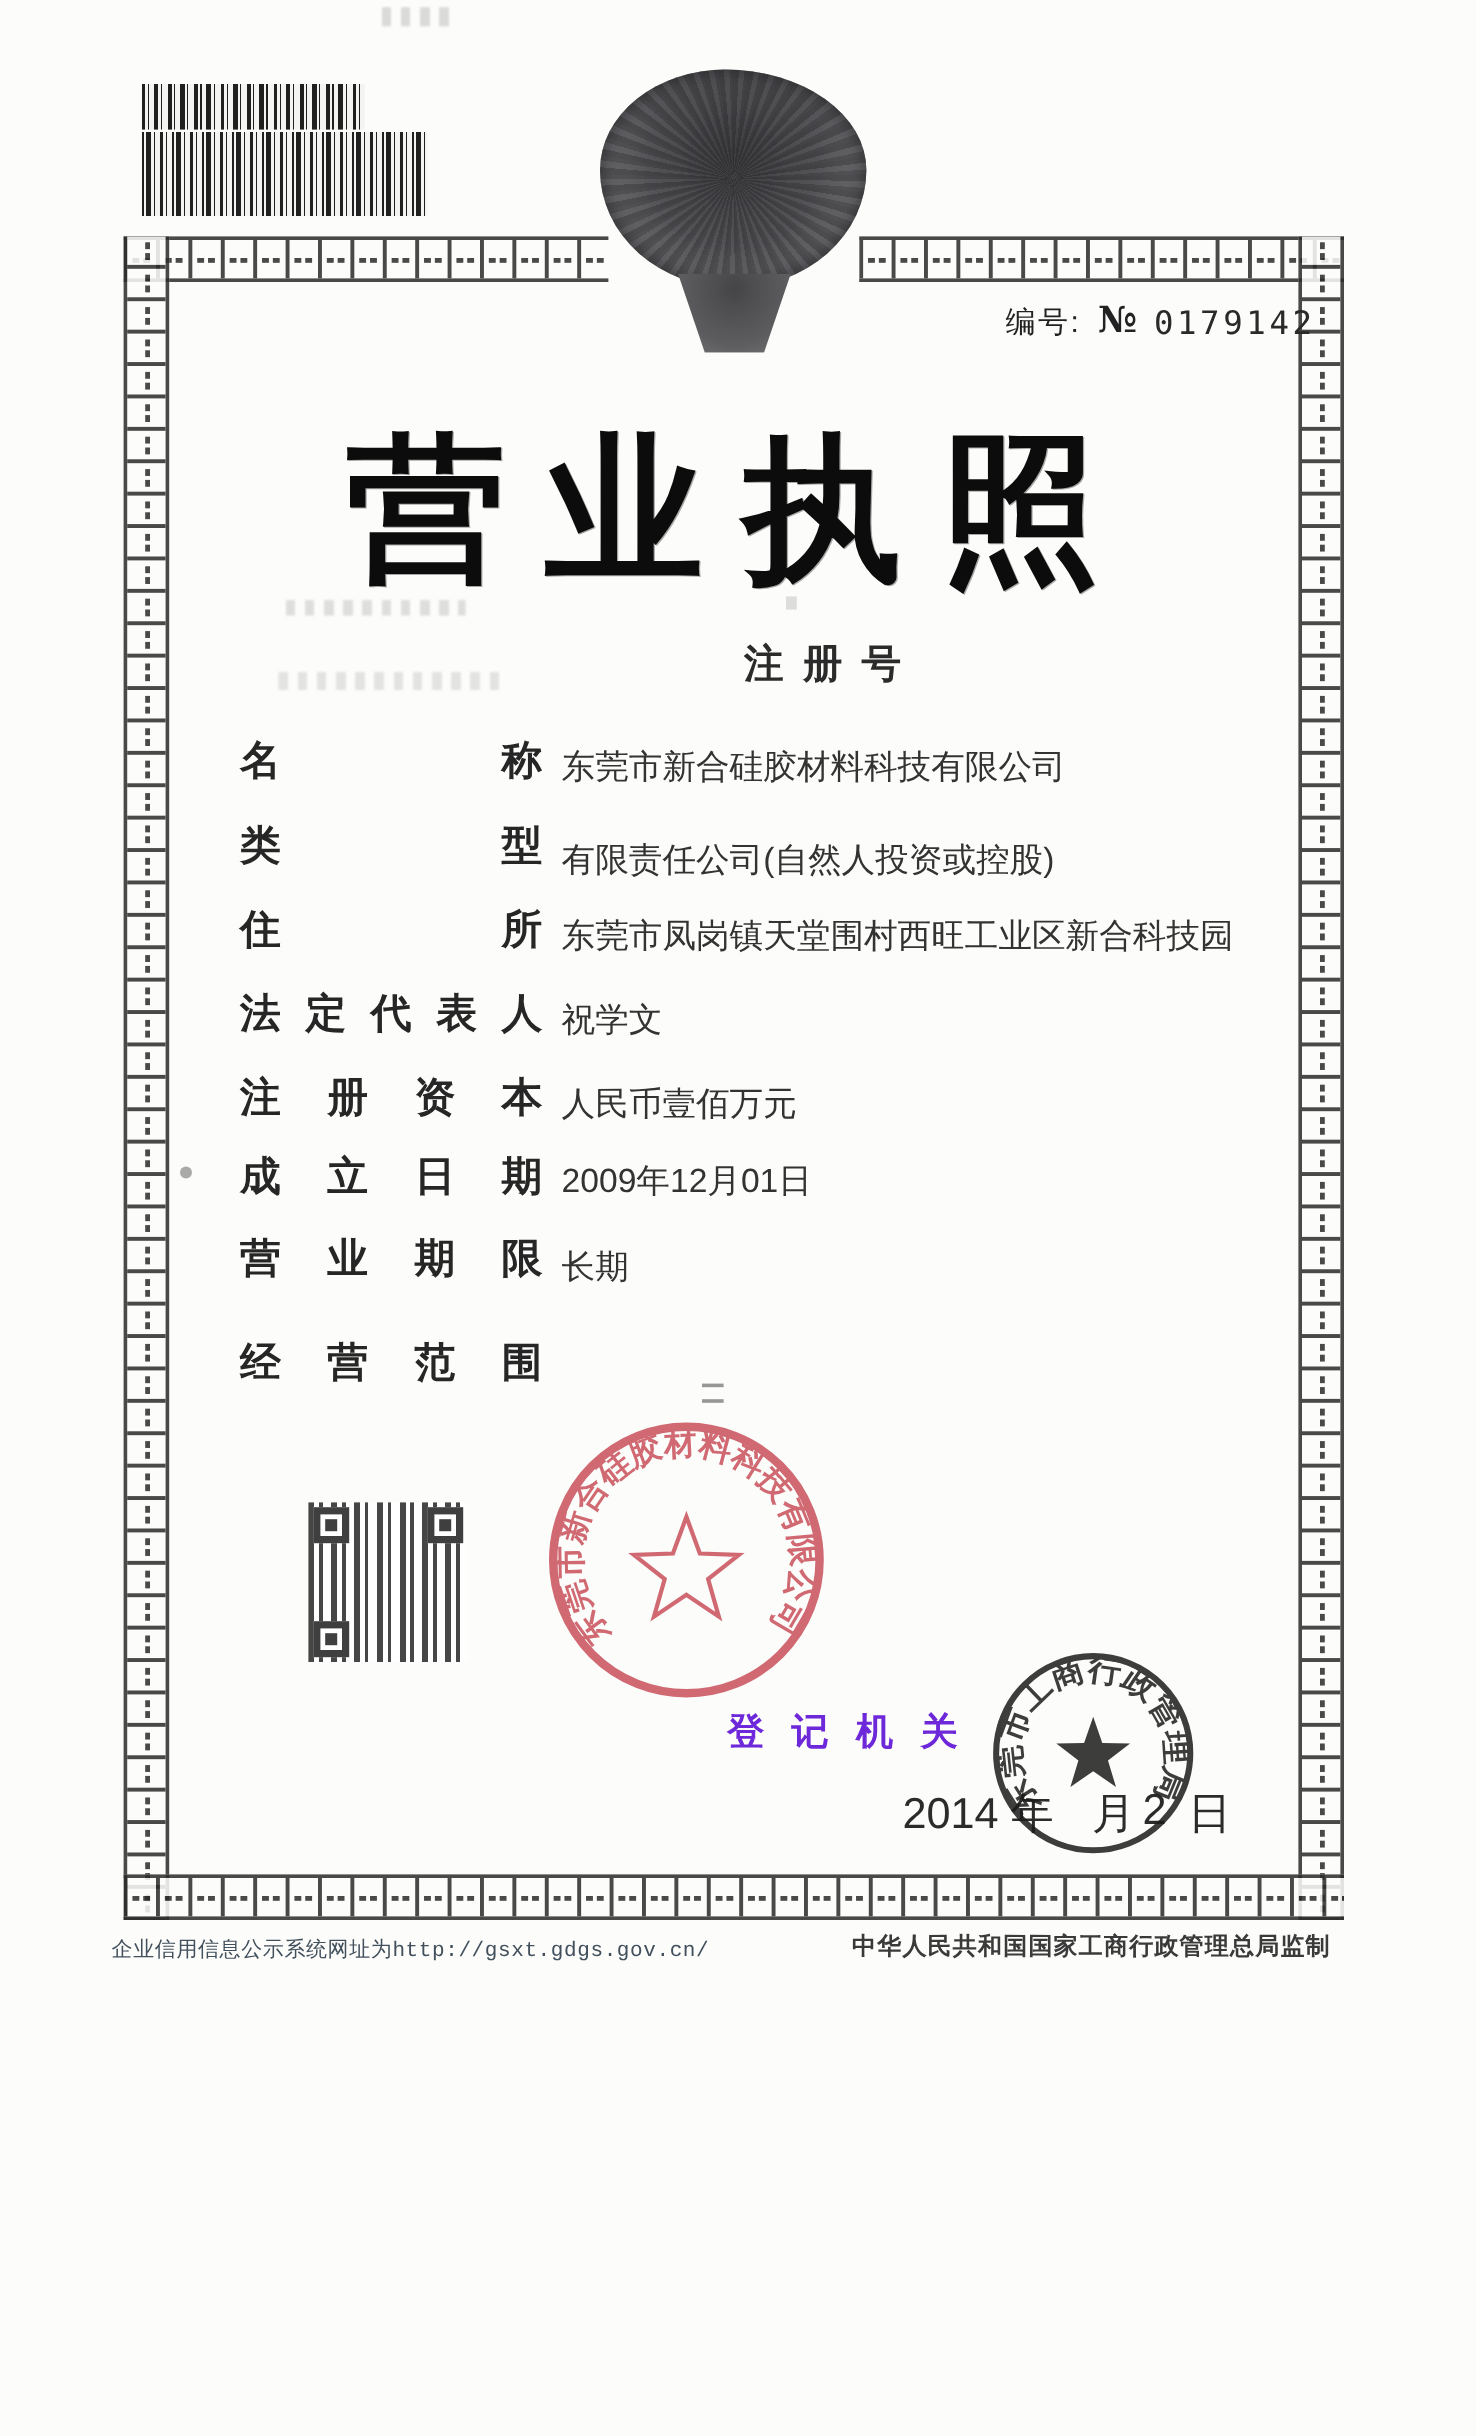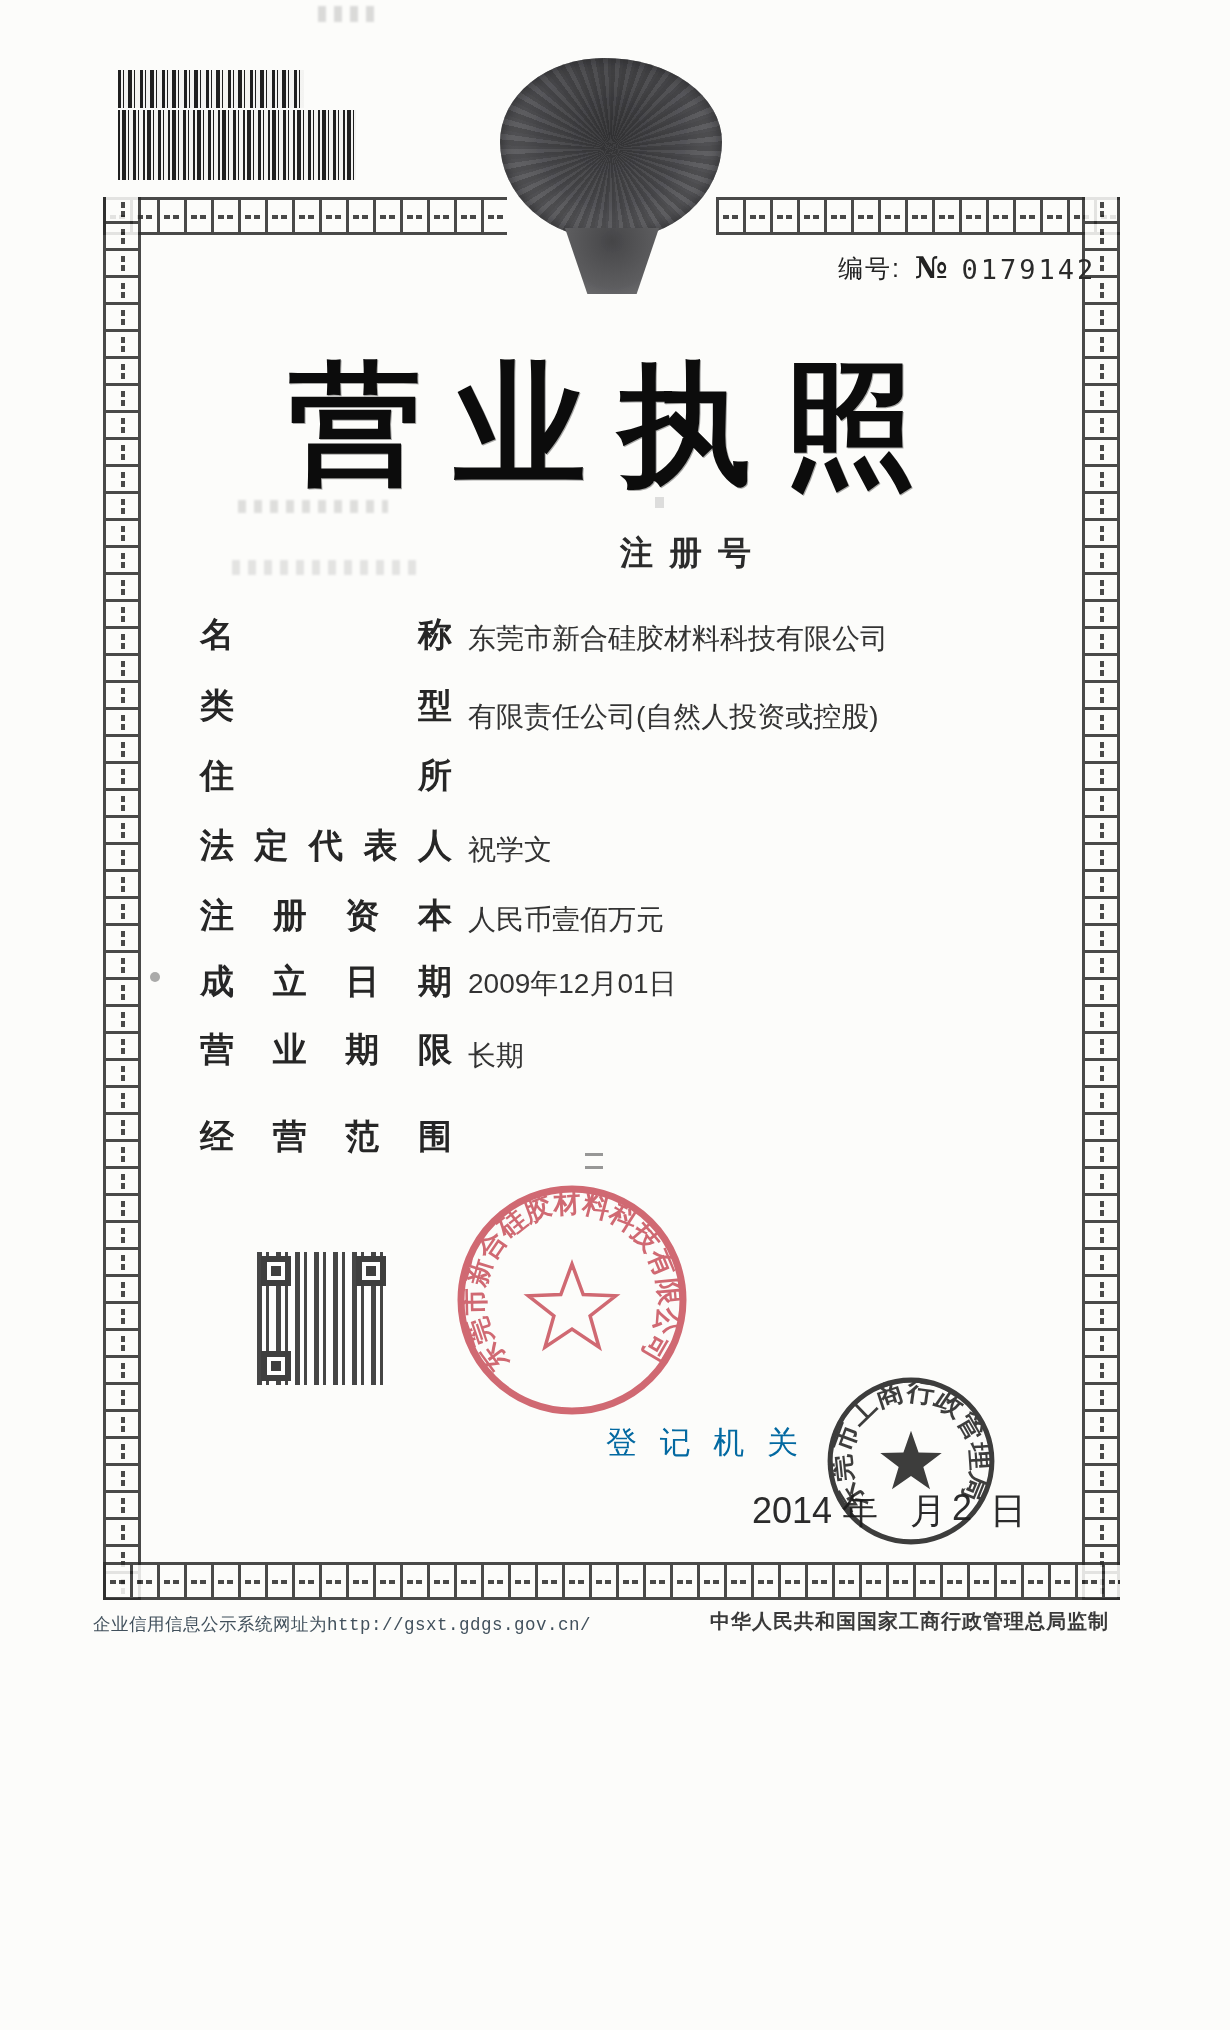--- a/index.html
+++ b/index.html
@@ -97,21 +97,21 @@
   .qr{
     left:257px;top:1252px;width:133px;height:133px;background:#fff;opacity:.88;
     background-image:
       repeating-linear-gradient(90deg,#2e2e2e 0 5px,transparent 5px 9px,#2e2e2e 9px 12px,transparent 12px 19px),
       repeating-linear-gradient(0deg,#fffffFE0 0 6px,transparent 6px 11px,#ffffffd0 11px 16px,transparent 16px 24px);
   }
   .qr-finder{position:absolute;width:30px;height:30px;border:6px solid #262626;background:#fff;box-sizing:border-box;}
   .qr-finder::after{content:"";position:absolute;left:4px;top:4px;width:10px;height:10px;background:#262626;}
 
   
-  .registrar{left:606px;top:1422px;width:192px;font-size:31px;font-weight:400;color:#0369a1;text-align:justify;text-align-last:justify;}
+  .registrar{left:606px;top:1422px;width:192px;font-size:31px;font-weight:700;color:#6d28d9;text-align:justify;text-align-last:justify;}
   .date-part{font-size:36px;font-weight:400;color:#2b2b2b;white-space:pre;}
 
   
   .seal{overflow:visible;}
 
   
   .footer-left{left:93px;top:1612px;font-size:17.5px;color:#41505c;font-family:"Liberation Mono",monospace;letter-spacing:.5px;}
   .footer-right{left:710px;top:1608px;font-size:20px;font-weight:600;color:#3a3a3a;letter-spacing:1px;}
 </style>
 </head>
@@ -150,20 +150,21 @@
     <span class="regno-label">注册号</span>
   </div>
 
   <div class="abs f-label" style="top:616px;">名称</div>
   <div class="abs f-value" style="top:622px;">东莞市新合硅胶材料科技有限公司</div>
 
   <div class="abs f-label" style="top:687px;">类型</div>
   <div class="abs f-value" style="top:700px;">有限责任公司(自然人投资或控股)</div>
 
   <div class="abs f-label" style="top:757px;">住所</div>
+  <div class="abs f-value" style="top:763px;">东莞市凤岗镇天堂围村西旺工业区新合科技园</div>
 
   <div class="abs f-label" style="top:827px;">法定代表人</div>
   <div class="abs f-value" style="top:833px;">祝学文</div>
 
   <div class="abs f-label" style="top:897px;">注册资本</div>
   <div class="abs f-value" style="top:903px;">人民币壹佰万元</div>
 
   <div class="abs mark" style="left:150px;top:972px;width:10px;height:10px;border-radius:50%;opacity:.55;"></div>
   <div class="abs f-label" style="top:963px;">成立日期</div>
   <div class="abs f-value" style="top:967px;">2009年12月01日</div>

